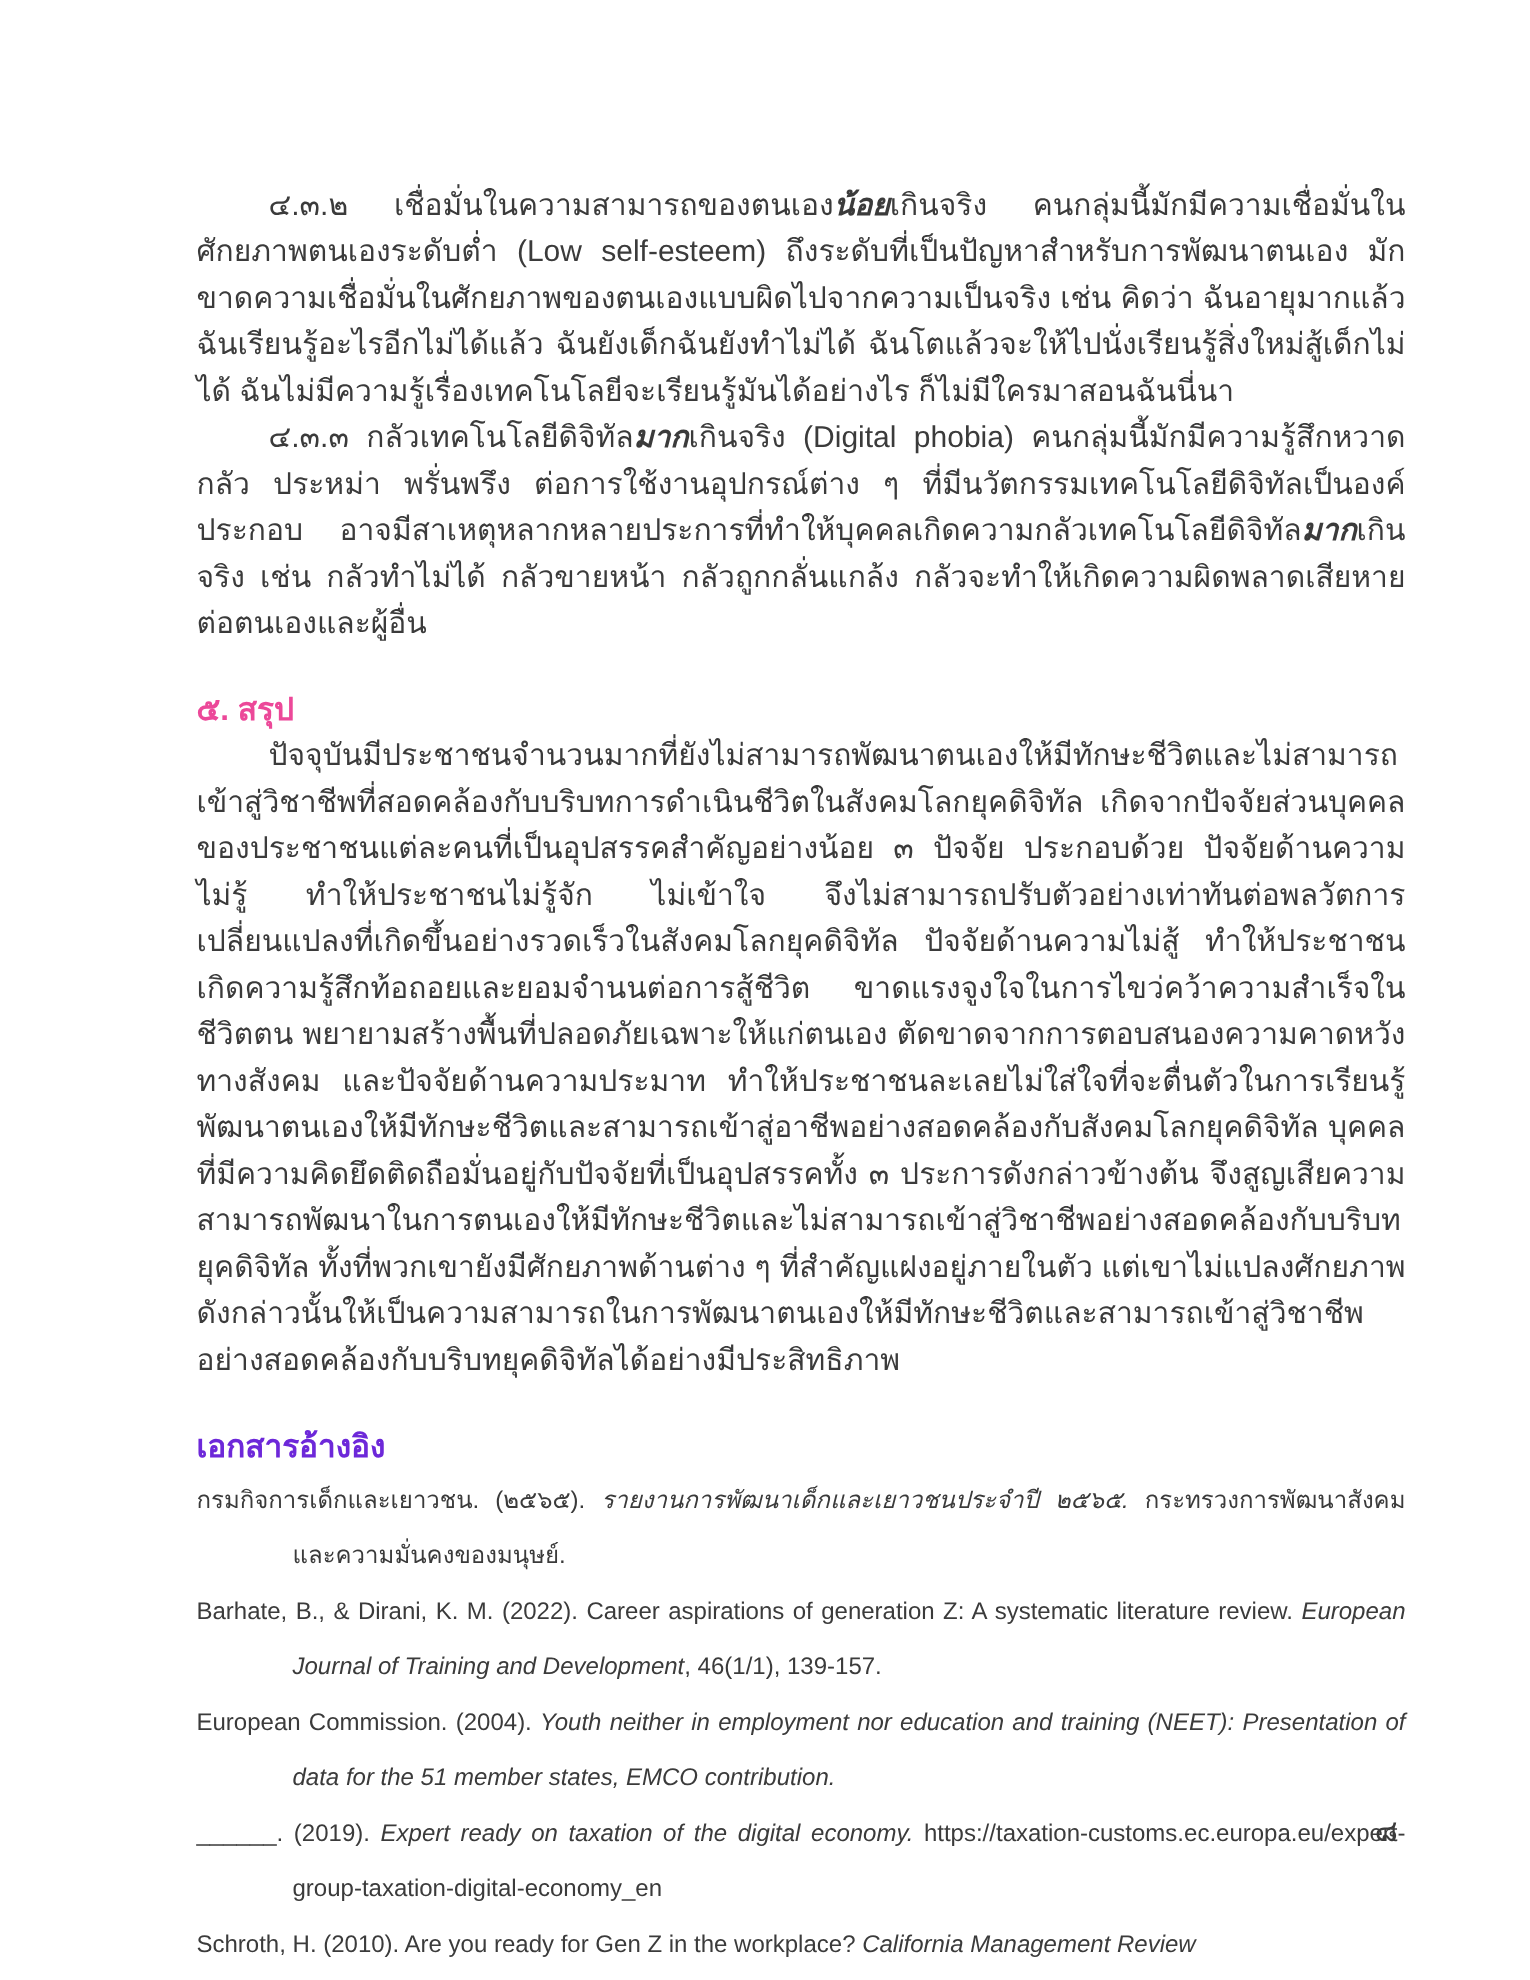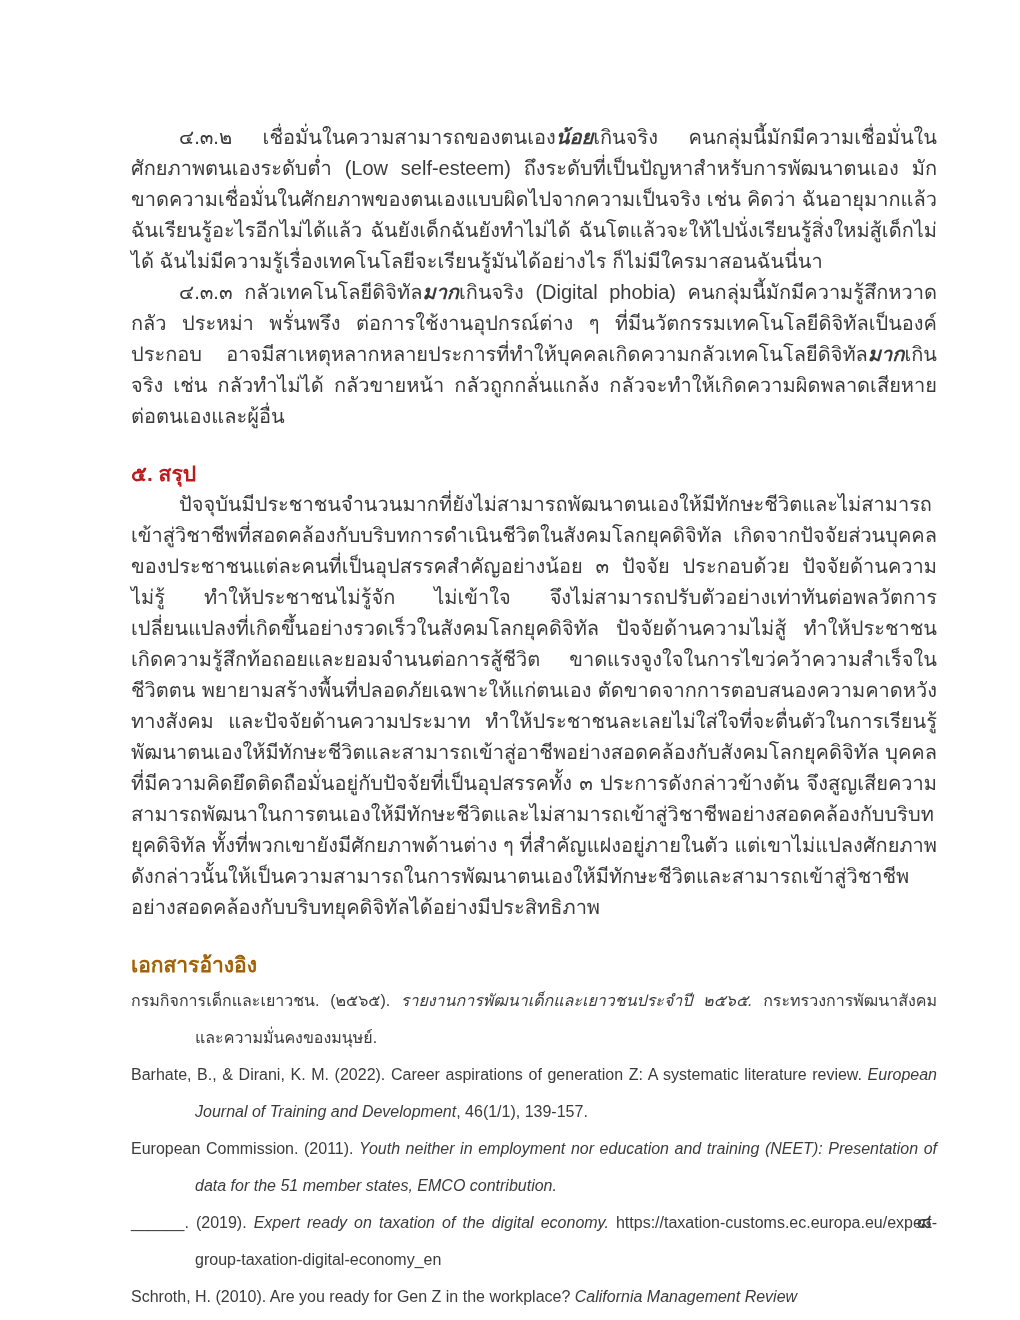--- a/index.html
+++ b/index.html
@@ -53,30 +53,30 @@
 </head>
 <body>
 
 <div class="page" style="color: rgb(59, 59, 59); background: rgb(255, 255, 255); margin-left: 24px;">
   <div class="content">
 
     <p class="para"><span>๔.๓.๒ เชื่อมั่นในความสามารถของตนเอง</span><span class="seg-bi">น้อย</span><span>เกินจริง  คนกลุ่มนี้มักมีความเชื่อมั่นในศักยภาพตนเองระดับต่ำ (Low self-esteem) ถึงระดับที่เป็นปัญหาสำหรับการพัฒนาตนเอง มักขาดความเชื่อมั่นในศักยภาพของตนเองแบบผิดไปจากความเป็นจริง เช่น คิดว่า ฉันอายุมากแล้วฉันเรียนรู้อะไรอีกไม่ได้แล้ว ฉันยังเด็กฉันยังทำไม่ได้ ฉันโตแล้วจะให้ไปนั่งเรียนรู้สิ่งใหม่สู้เด็กไม่ได้ ฉันไม่มีความรู้เรื่องเทคโนโลยีจะเรียนรู้มันได้อย่างไร ก็ไม่มีใครมาสอนฉันนี่นา</span></p>
 
     <p class="para"><span>๔.๓.๓ กลัวเทคโนโลยีดิจิทัล</span><span class="seg-bi">มาก</span><span>เกินจริง (Digital phobia)  คนกลุ่มนี้มักมีความรู้สึกหวาดกลัว ประหม่า พรั่นพรึง ต่อการใช้งานอุปกรณ์ต่าง ๆ ที่มีนวัตกรรมเทคโนโลยีดิจิทัลเป็นองค์ประกอบ อาจมีสาเหตุหลากหลายประการที่ทำให้บุคคลเกิดความกลัวเทคโนโลยีดิจิทัล</span><span class="seg-bi">มาก</span><span>เกินจริง เช่น กลัวทำไม่ได้ กลัวขายหน้า กลัวถูกกลั่นแกล้ง กลัวจะทำให้เกิดความผิดพลาดเสียหายต่อตนเองและผู้อื่น</span></p>
 
-    <h2 class="heading" style="color: #b91c1c;">๕. สรุป</h2>
+    <h2 class="heading" style="color: #ec4899;">๕. สรุป</h2>
 
     <p class="para"><span>ปัจจุบันมีประชาชนจำนวนมากที่ยังไม่สามารถพัฒนาตนเองให้มีทักษะชีวิตและไม่สามารถเข้าสู่วิชาชีพที่สอดคล้องกับบริบทการดำเนินชีวิตในสังคมโลกยุคดิจิทัล เกิดจากปัจจัยส่วนบุคคลของประชาชนแต่ละคนที่เป็นอุปสรรคสำคัญอย่างน้อย ๓ ปัจจัย ประกอบด้วย ปัจจัยด้านความไม่รู้ ทำให้ประชาชนไม่รู้จัก ไม่เข้าใจ จึงไม่สามารถปรับตัวอย่างเท่าทันต่อพลวัตการเปลี่ยนแปลงที่เกิดขึ้นอย่างรวดเร็วในสังคมโลกยุคดิจิทัล  ปัจจัยด้านความไม่สู้ ทำให้ประชาชนเกิดความรู้สึกท้อถอยและยอมจำนนต่อการสู้ชีวิต ขาดแรงจูงใจในการไขว่คว้าความสำเร็จในชีวิตตน พยายามสร้างพื้นที่ปลอดภัยเฉพาะให้แก่ตนเอง ตัดขาดจากการตอบสนองความคาดหวังทางสังคม  และปัจจัยด้านความประมาท ทำให้ประชาชนละเลยไม่ใส่ใจที่จะตื่นตัวในการเรียนรู้พัฒนาตนเองให้มีทักษะชีวิตและสามารถเข้าสู่อาชีพอย่างสอดคล้องกับสังคมโลกยุคดิจิทัล  บุคคลที่มีความคิดยึดติดถือมั่นอยู่กับปัจจัยที่เป็นอุปสรรคทั้ง ๓ ประการดังกล่าวข้างต้น จึงสูญเสียความสามารถพัฒนาในการตนเองให้มีทักษะชีวิตและไม่สามารถเข้าสู่วิชาชีพอย่างสอดคล้องกับบริบทยุคดิจิทัล ทั้งที่พวกเขายังมีศักยภาพด้านต่าง ๆ ที่สำคัญแฝงอยู่ภายในตัว แต่เขาไม่แปลงศักยภาพดังกล่าวนั้นให้เป็นความสามารถในการพัฒนาตนเองให้มีทักษะชีวิตและสามารถเข้าสู่วิชาชีพอย่างสอดคล้องกับบริบทยุคดิจิทัลได้อย่างมีประสิทธิภาพ</span></p>
 
-    <h2 class="heading" style="color: #a16207;">เอกสารอ้างอิง</h2>
+    <h2 class="heading" style="color: #6d28d9;">เอกสารอ้างอิง</h2>
 
     <div class="refs">
       <p class="ref"><span>กรมกิจการเด็กและเยาวชน. (๒๕๖๕). </span><span class="seg-i">รายงานการพัฒนาเด็กและเยาวชนประจำปี ๒๕๖๕.</span><span> กระทรวงการพัฒนาสังคมและความมั่นคงของมนุษย์.</span></p>
       <p class="ref"><span>Barhate, B., &amp; Dirani, K. M. (2022). Career aspirations of generation Z: A systematic literature review. </span><span class="seg-i">European Journal of Training and Development</span><span>, 46(1/1), 139-157.</span></p>
-      <p class="ref"><span>European Commission. (2011). </span><span class="seg-i">Youth neither in employment nor education and training (NEET): Presentation of data for the 51 member states, EMCO contribution.</span></p>
+      <p class="ref"><span>European Commission. (2004). </span><span class="seg-i">Youth neither in employment nor education and training (NEET): Presentation of data for the 51 member states, EMCO contribution.</span></p>
       <p class="ref"><span>______. (2019). </span><span class="seg-i">Expert ready on taxation of the digital economy.</span><span> https://taxation-customs.ec.europa.eu/expert-group-taxation-digital-economy_en</span></p>
       <p class="ref"><span>Schroth, H. (2010). Are you ready for Gen Z in the workplace? </span><span class="seg-i">California Management Review</span></p>
     </div>
 
   </div>
 
   <div class="page-number">๘</div>
 </div>
 
 </body></html>

